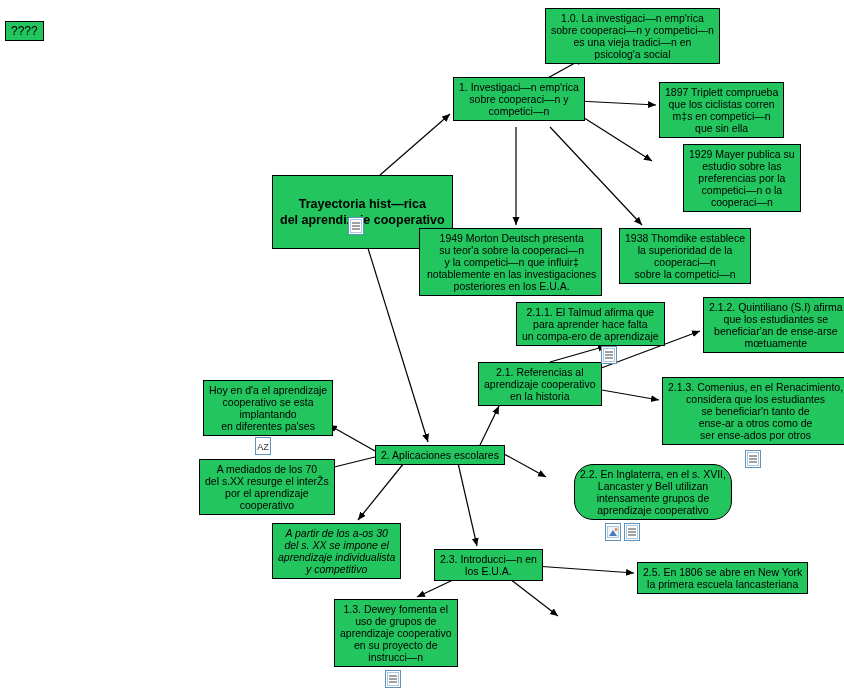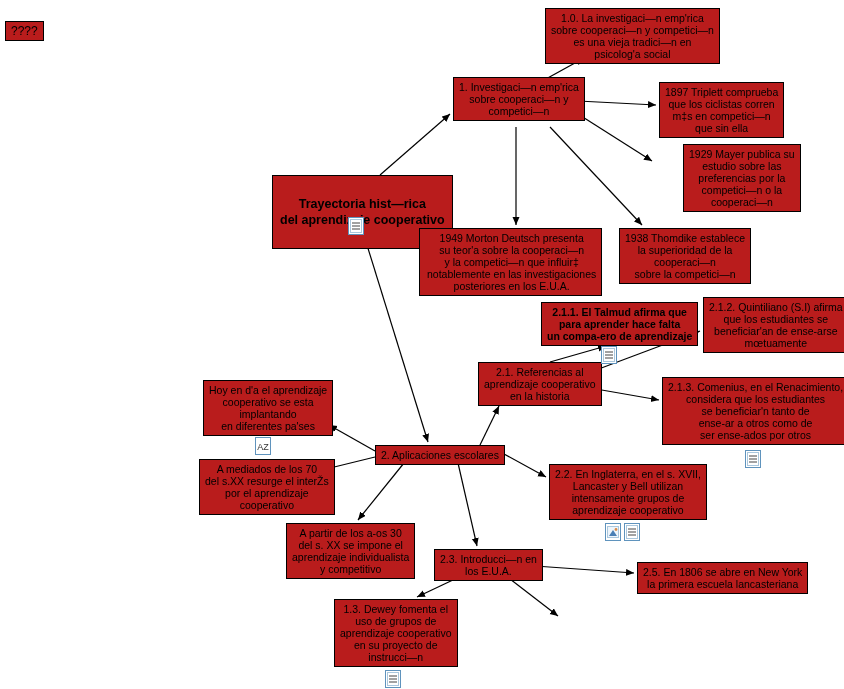--- a/index.html
+++ b/index.html
@@ -12,21 +12,21 @@
     overflow: hidden;
   }
   .svg-layer {
     position: absolute;
     left: 0; top: 0;
     pointer-events: none;
   }
   .node {
     position: absolute;
     border: 1px solid #000;
-    background: #b91c1c;
+    background: #22c55e;
     padding: 3px 5px;
     text-align: center;
     font-size: 10.5px;
     line-height: 12px;
     white-space: pre;
     color: #000;
     box-sizing: border-box;
     z-index: 2;
   }
   .node.title {
@@ -105,47 +105,47 @@
 posteriores en los E.U.A.</div>
   <div class="node" style="left:619px; top:228px;">1938 Thomdike establece
 la superioridad de la
 cooperaci—n
 sobre la competici—n</div>
 
   <div class="node" style="left:375px; top:445px;">2. Aplicaciones escolares</div>
   <div class="node" style="left:478px; top:362px;">2.1. Referencias al
 aprendizaje cooperativo
 en la historia</div>
-  <div class="node" style="left:541px; top:302px;font-weight:bold;">2.1.1. El Talmud afirma que
+  <div class="node" style="left:516px; top:302px;">2.1.1. El Talmud afirma que
 para aprender hace falta
 un compa-ero de aprendizaje</div>
   <div class="node" style="left:703px; top:297px;">2.1.2. Quintiliano (S.I) afirma
 que los estudiantes se
 beneficiar'an de ense-arse
 mœtuamente</div>
   <div class="node" style="left:662px; top:377px;">2.1.3. Comenius, en el Renacimiento,
 considera que los estudiantes
 se beneficiar'n tanto de
 ense-ar a otros como de
 ser ense-ados por otros</div>
 
   <div class="node" style="left:203px; top:380px;">Hoy en d'a el aprendizaje
 cooperativo se esta
 implantando
 en diferentes pa'ses</div>
   <div class="node" style="left:199px; top:459px;">A mediados de los 70
 del s.XX resurge el interŽs
 por el aprendizaje
 cooperativo</div>
-  <div class="node" style="left:286px; top:523px;">A partir de los a-os 30
+  <div class="node" style="left:272px; top:523px;font-style:italic;">A partir de los a-os 30
 del s. XX se impone el
 aprendizaje individualista
 y competitivo</div>
 
-  <div class="node" style="left:549px; top:464px;">2.2. En Inglaterra, en el s. XVII,
+  <div class="node" style="left:574px; top:464px;border-radius:19px;">2.2. En Inglaterra, en el s. XVII,
 Lancaster y Bell utilizan
 intensamente grupos de
 aprendizaje cooperativo</div>
   <div class="node" style="left:434px; top:549px;">2.3. Introducci—n en
 los E.U.A.</div>
   <div class="node" style="left:637px; top:562px;">2.5. En 1806 se abre en New York
 la primera escuela lancasteriana</div>
   <div class="node" style="left:334px; top:599px;">1.3. Dewey fomenta el
 uso de grupos de
 aprendizaje cooperativo

